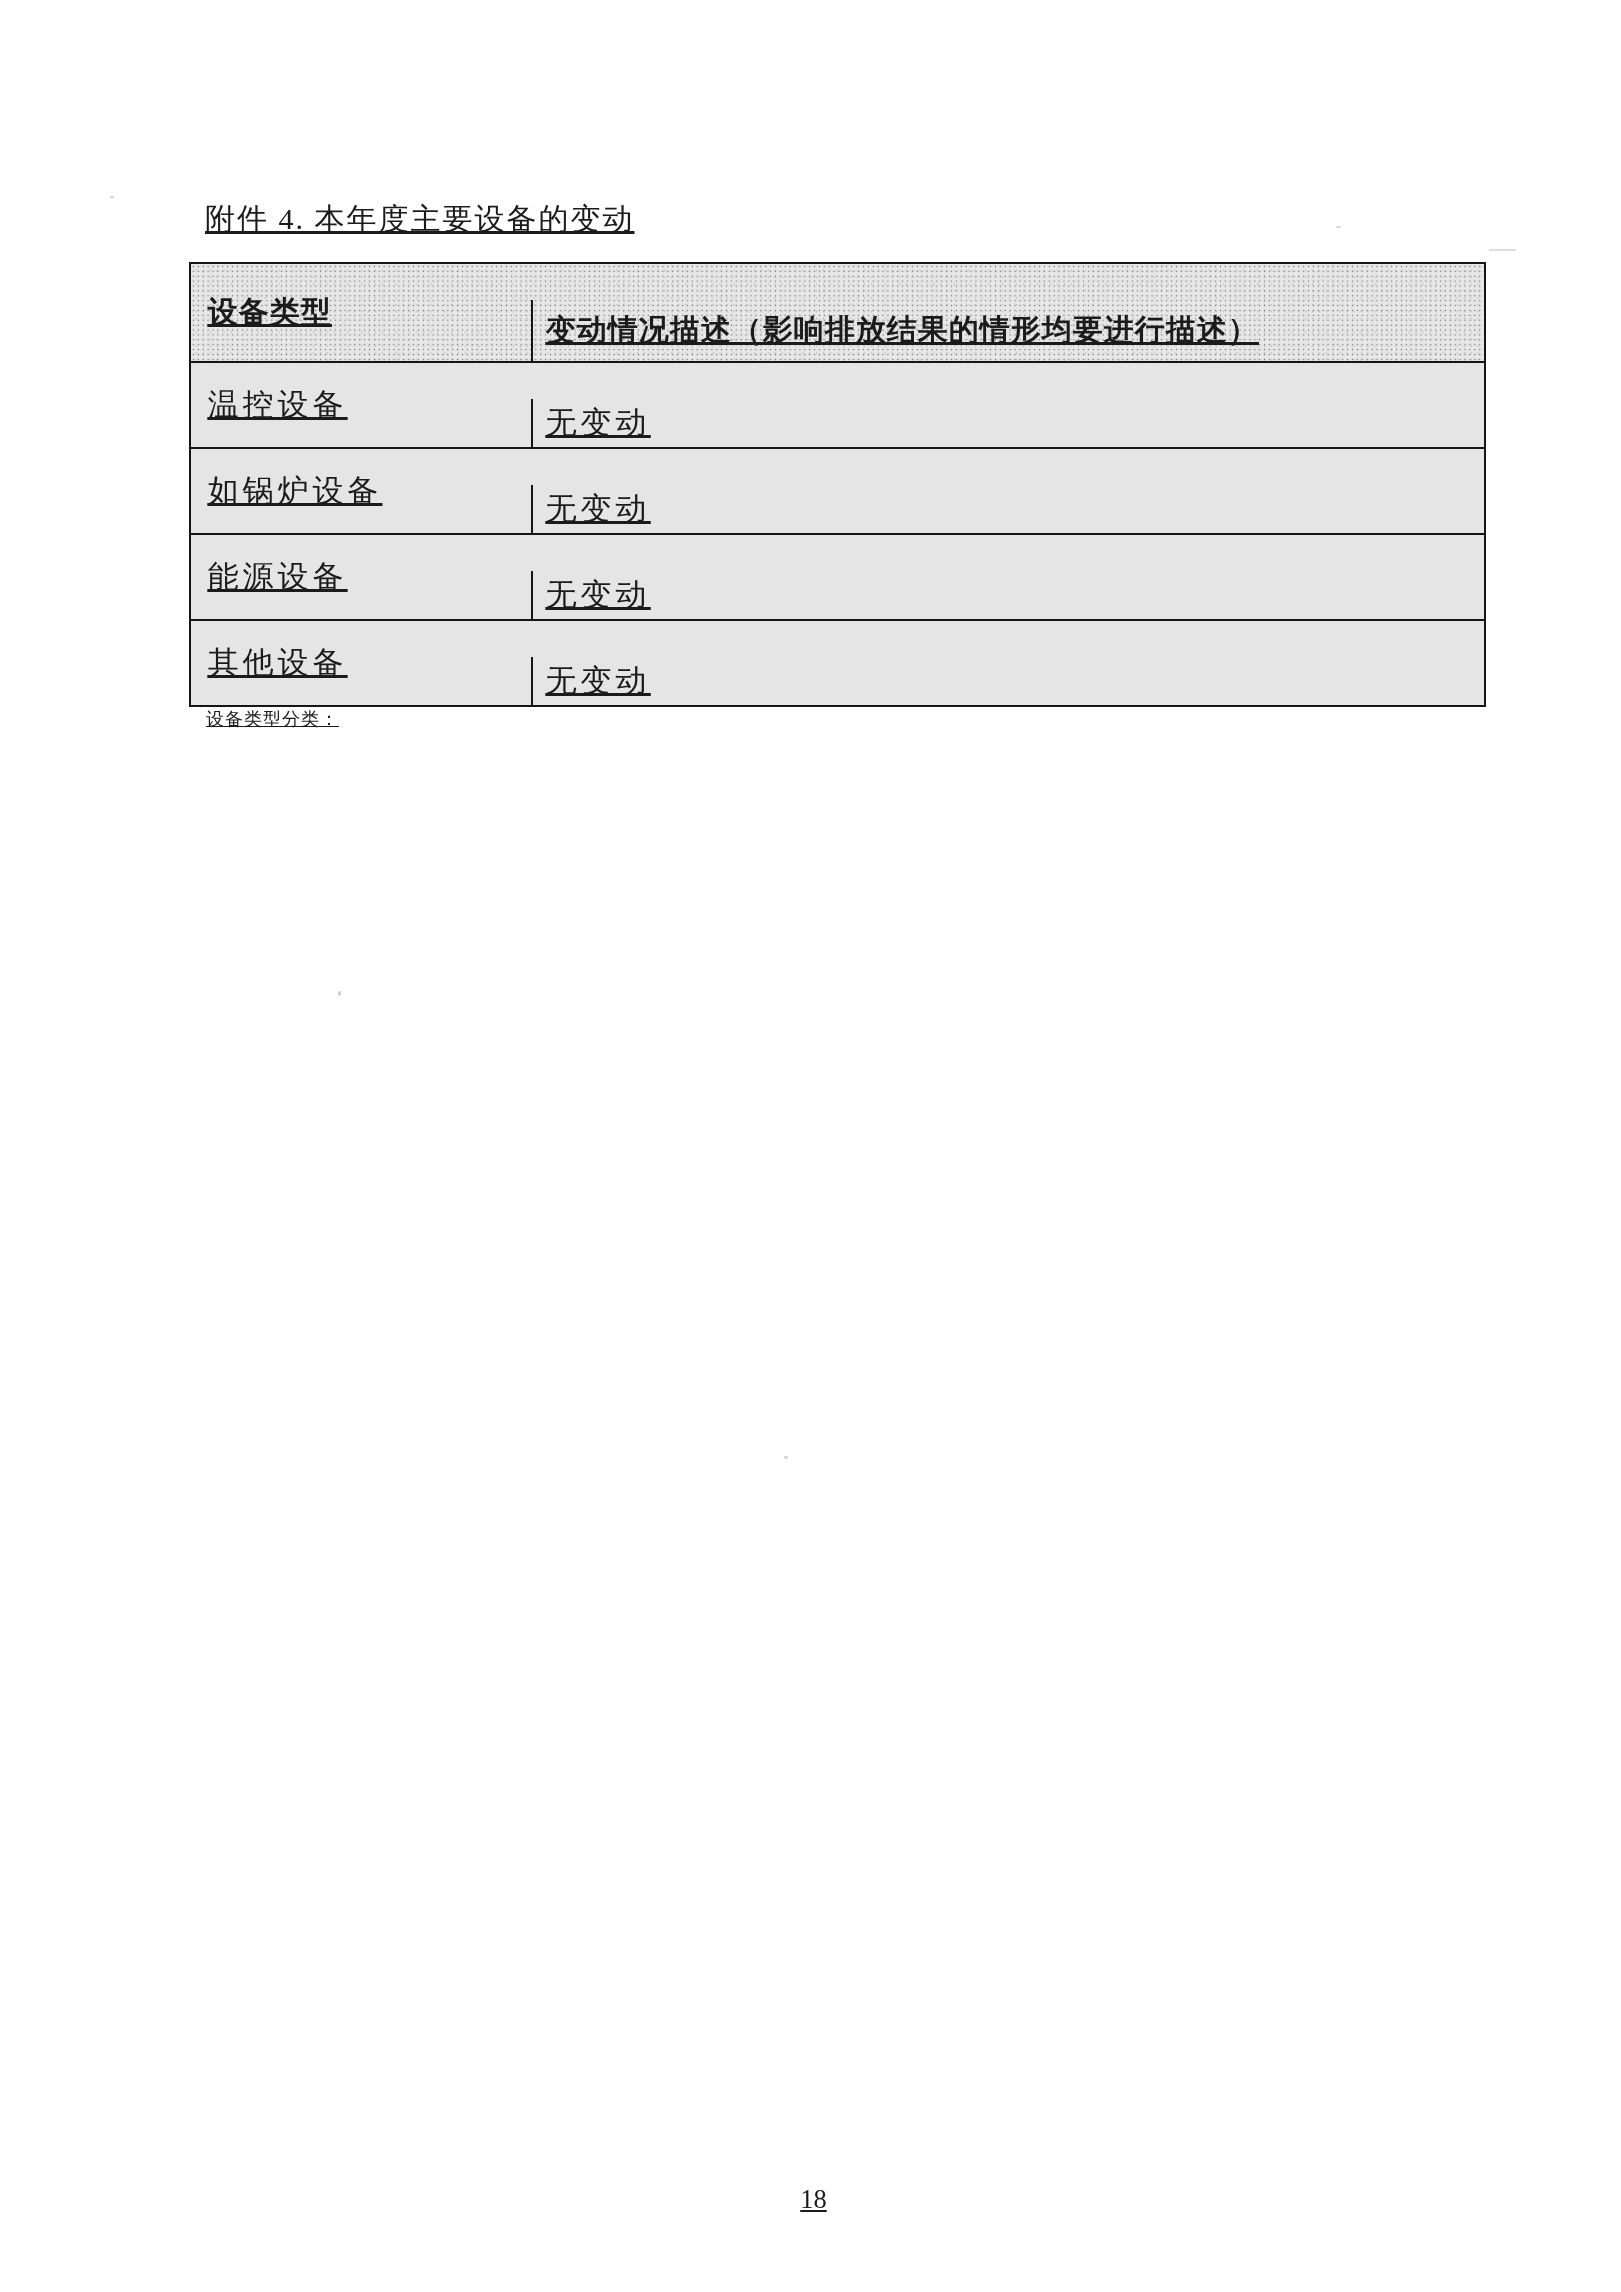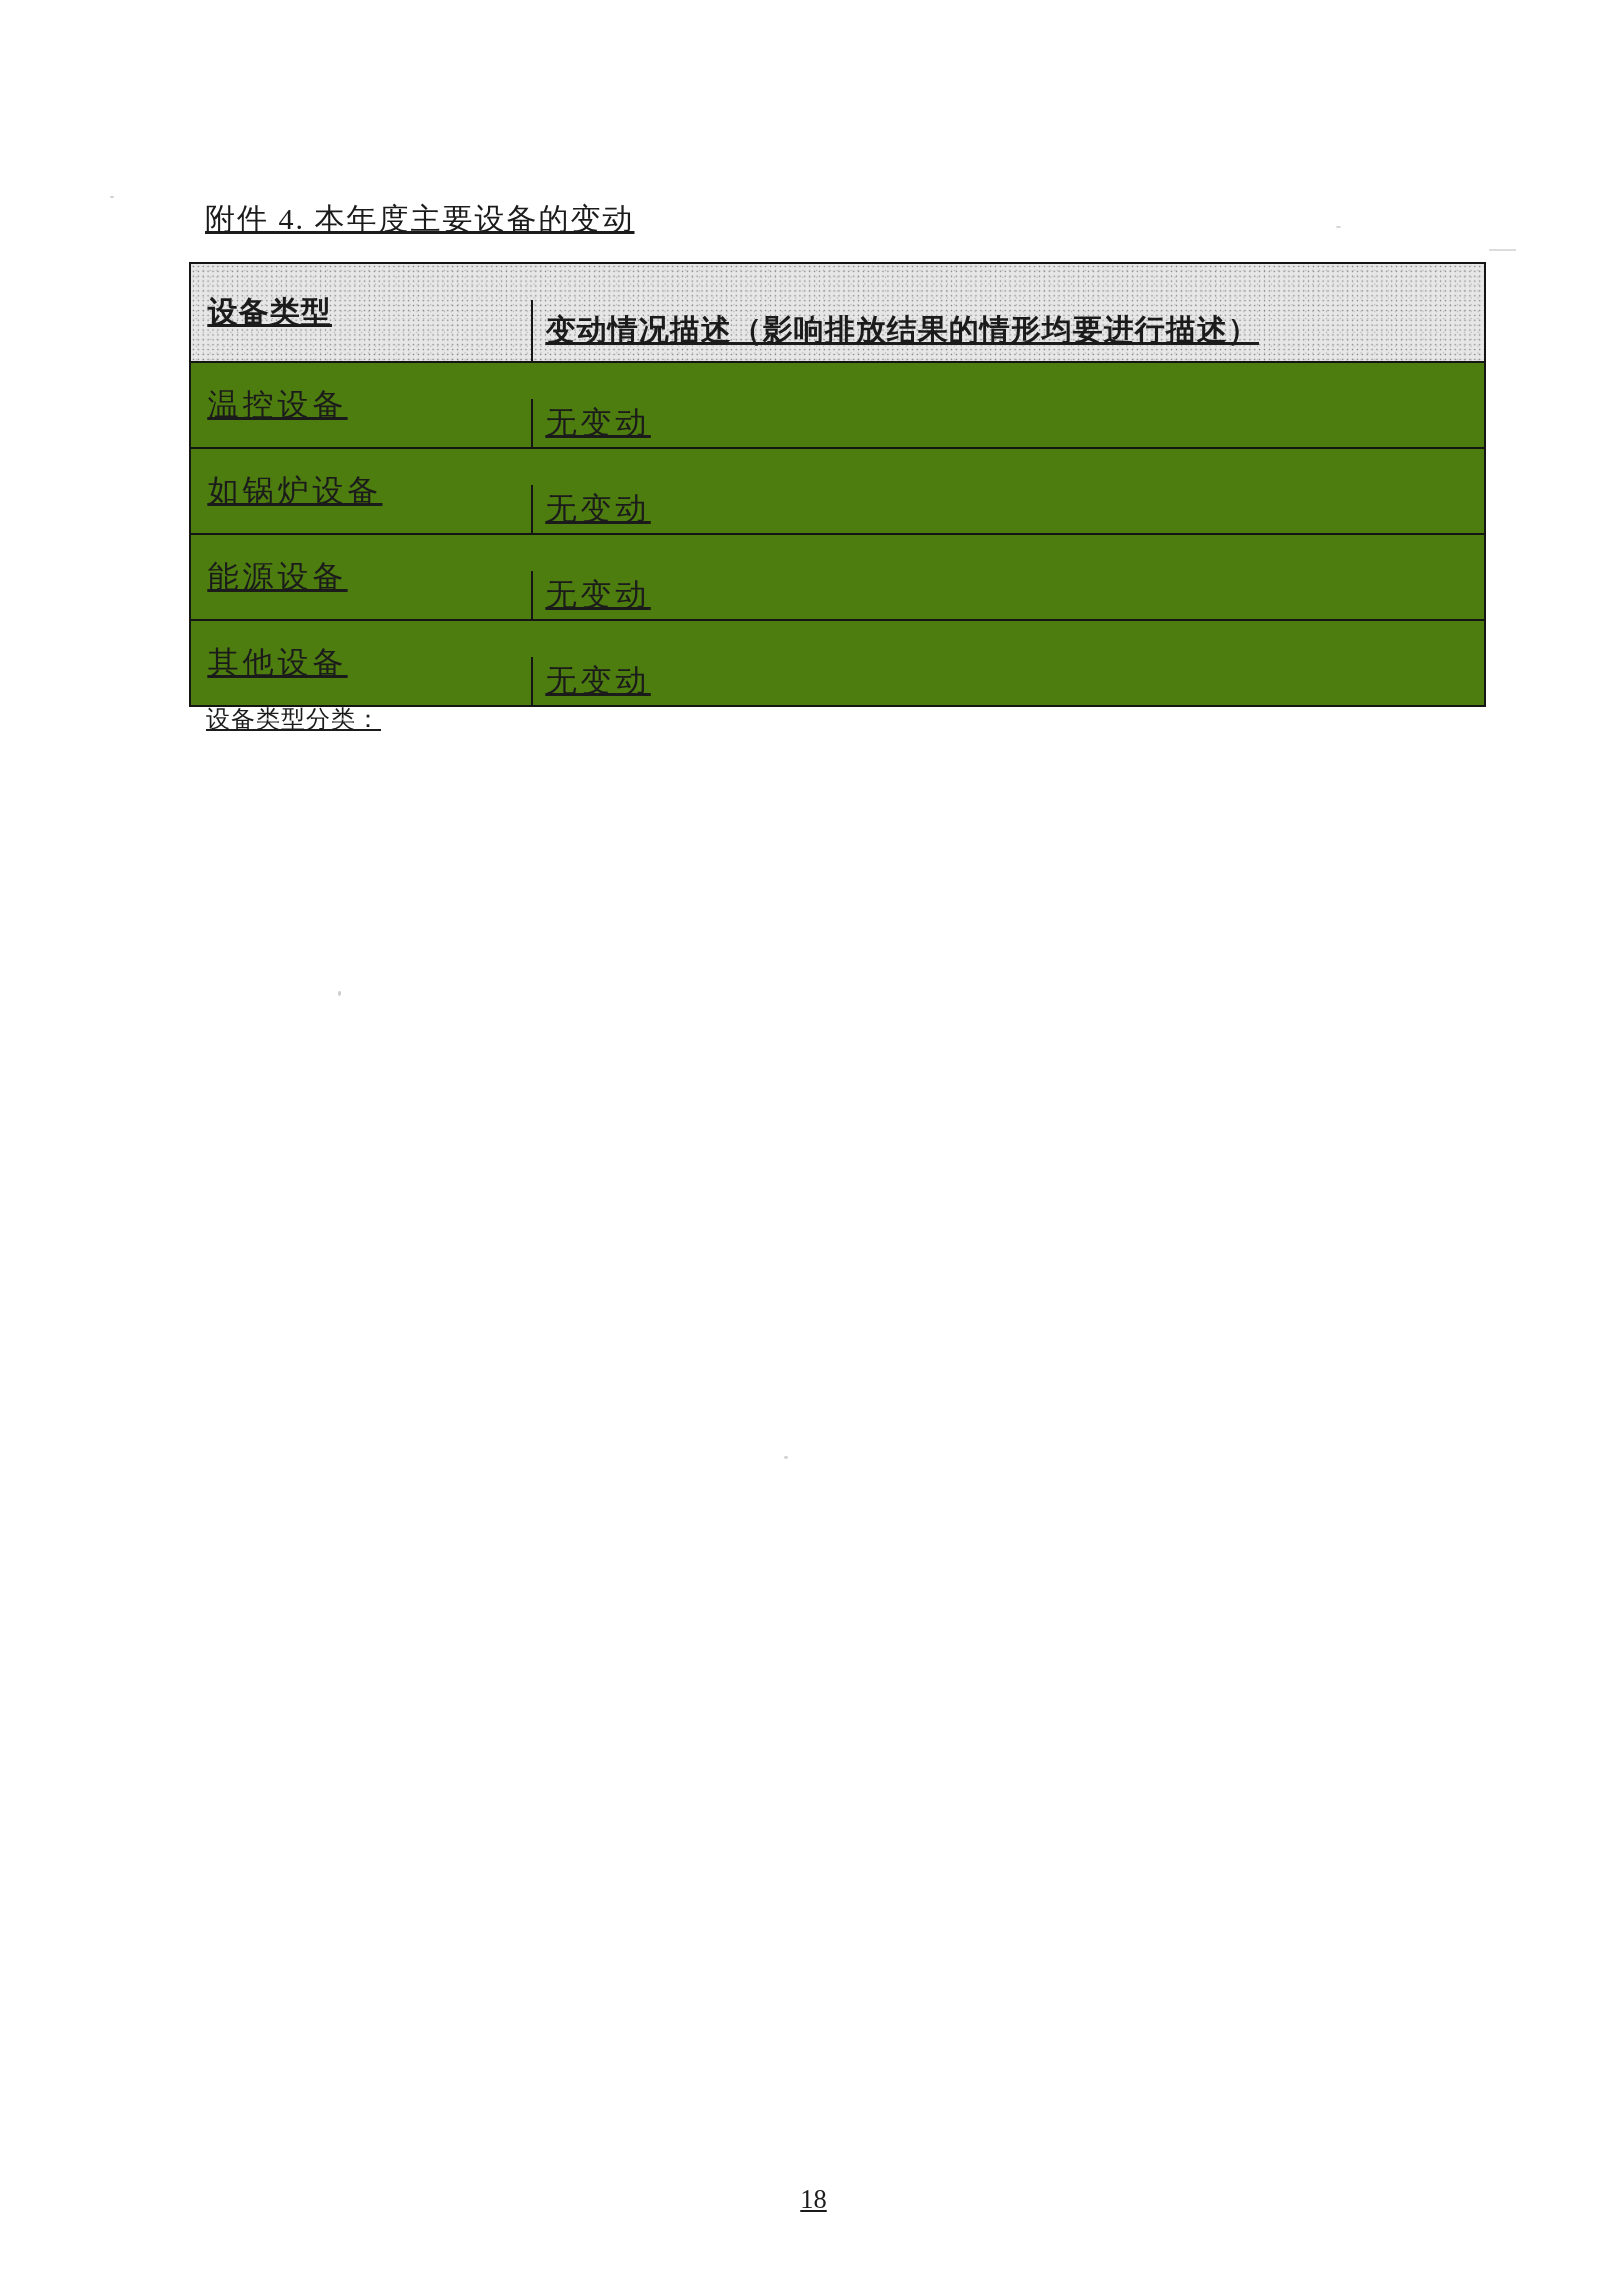--- a/index.html
+++ b/index.html
@@ -14,21 +14,21 @@
   .page-title {
     position:absolute; left:205px; top:199px;
     font-size:30px; letter-spacing:2px;
     white-space:nowrap;
   }
   
   .doc-table {
     position:absolute; left:189px; top:262px; width:1297px;
     border:2.9px solid #151515;
   }
-  .t-row { display:flex; height:86px; border-top:2px solid #151515; background:#4d7c0f; }
+  .t-row { display:flex; height:86px; border-top:2px solid #151515; background:#e5e5e5; }
   .t-row.t-header {
     border-top:none; height:97px;
     background-color:#e7e7e7;
     background-image:
       radial-gradient(circle, #7e7e7e 0.9px, transparent 1px),
       radial-gradient(circle, #a8a8a8 0.8px, transparent 1px);
     background-size:4.9px 4.9px, 6.9px 6.9px;
     background-position:0 0, 2px 2.9px;
     font-weight:bold;
   }
@@ -37,21 +37,21 @@
     font-size:31px; letter-spacing:3.9px;
     white-space:nowrap; overflow:hidden;
   }
   .t-header .t-cell { font-size:30px; letter-spacing:1px; }
   .t-col1 { flex:0 0 340px; padding-left:16.7px; }
   .t-col2 { flex:1 1 auto; border-left:2px solid #151515; padding-left:12.7px;margin-top:36px; }
   
   .footnotes {
     position:absolute; left:206px; top:697px;
     display:flex; align-items:flex-start;
-    font-size:24px; line-height:45px;
+    font-size:18px; line-height:45px;
   }
   .footnote-label { flex:0 0 193px; white-space:nowrap; letter-spacing:1px; }
   .footnote-items { display:flex; flex-direction:column; }
   .footnote-item { white-space:nowrap; letter-spacing:1px; }
   
   .page-number {
     position:absolute; left:0; top:2184px; width:1627px;
     text-align:center; font-size:26.5px;
   }
   

